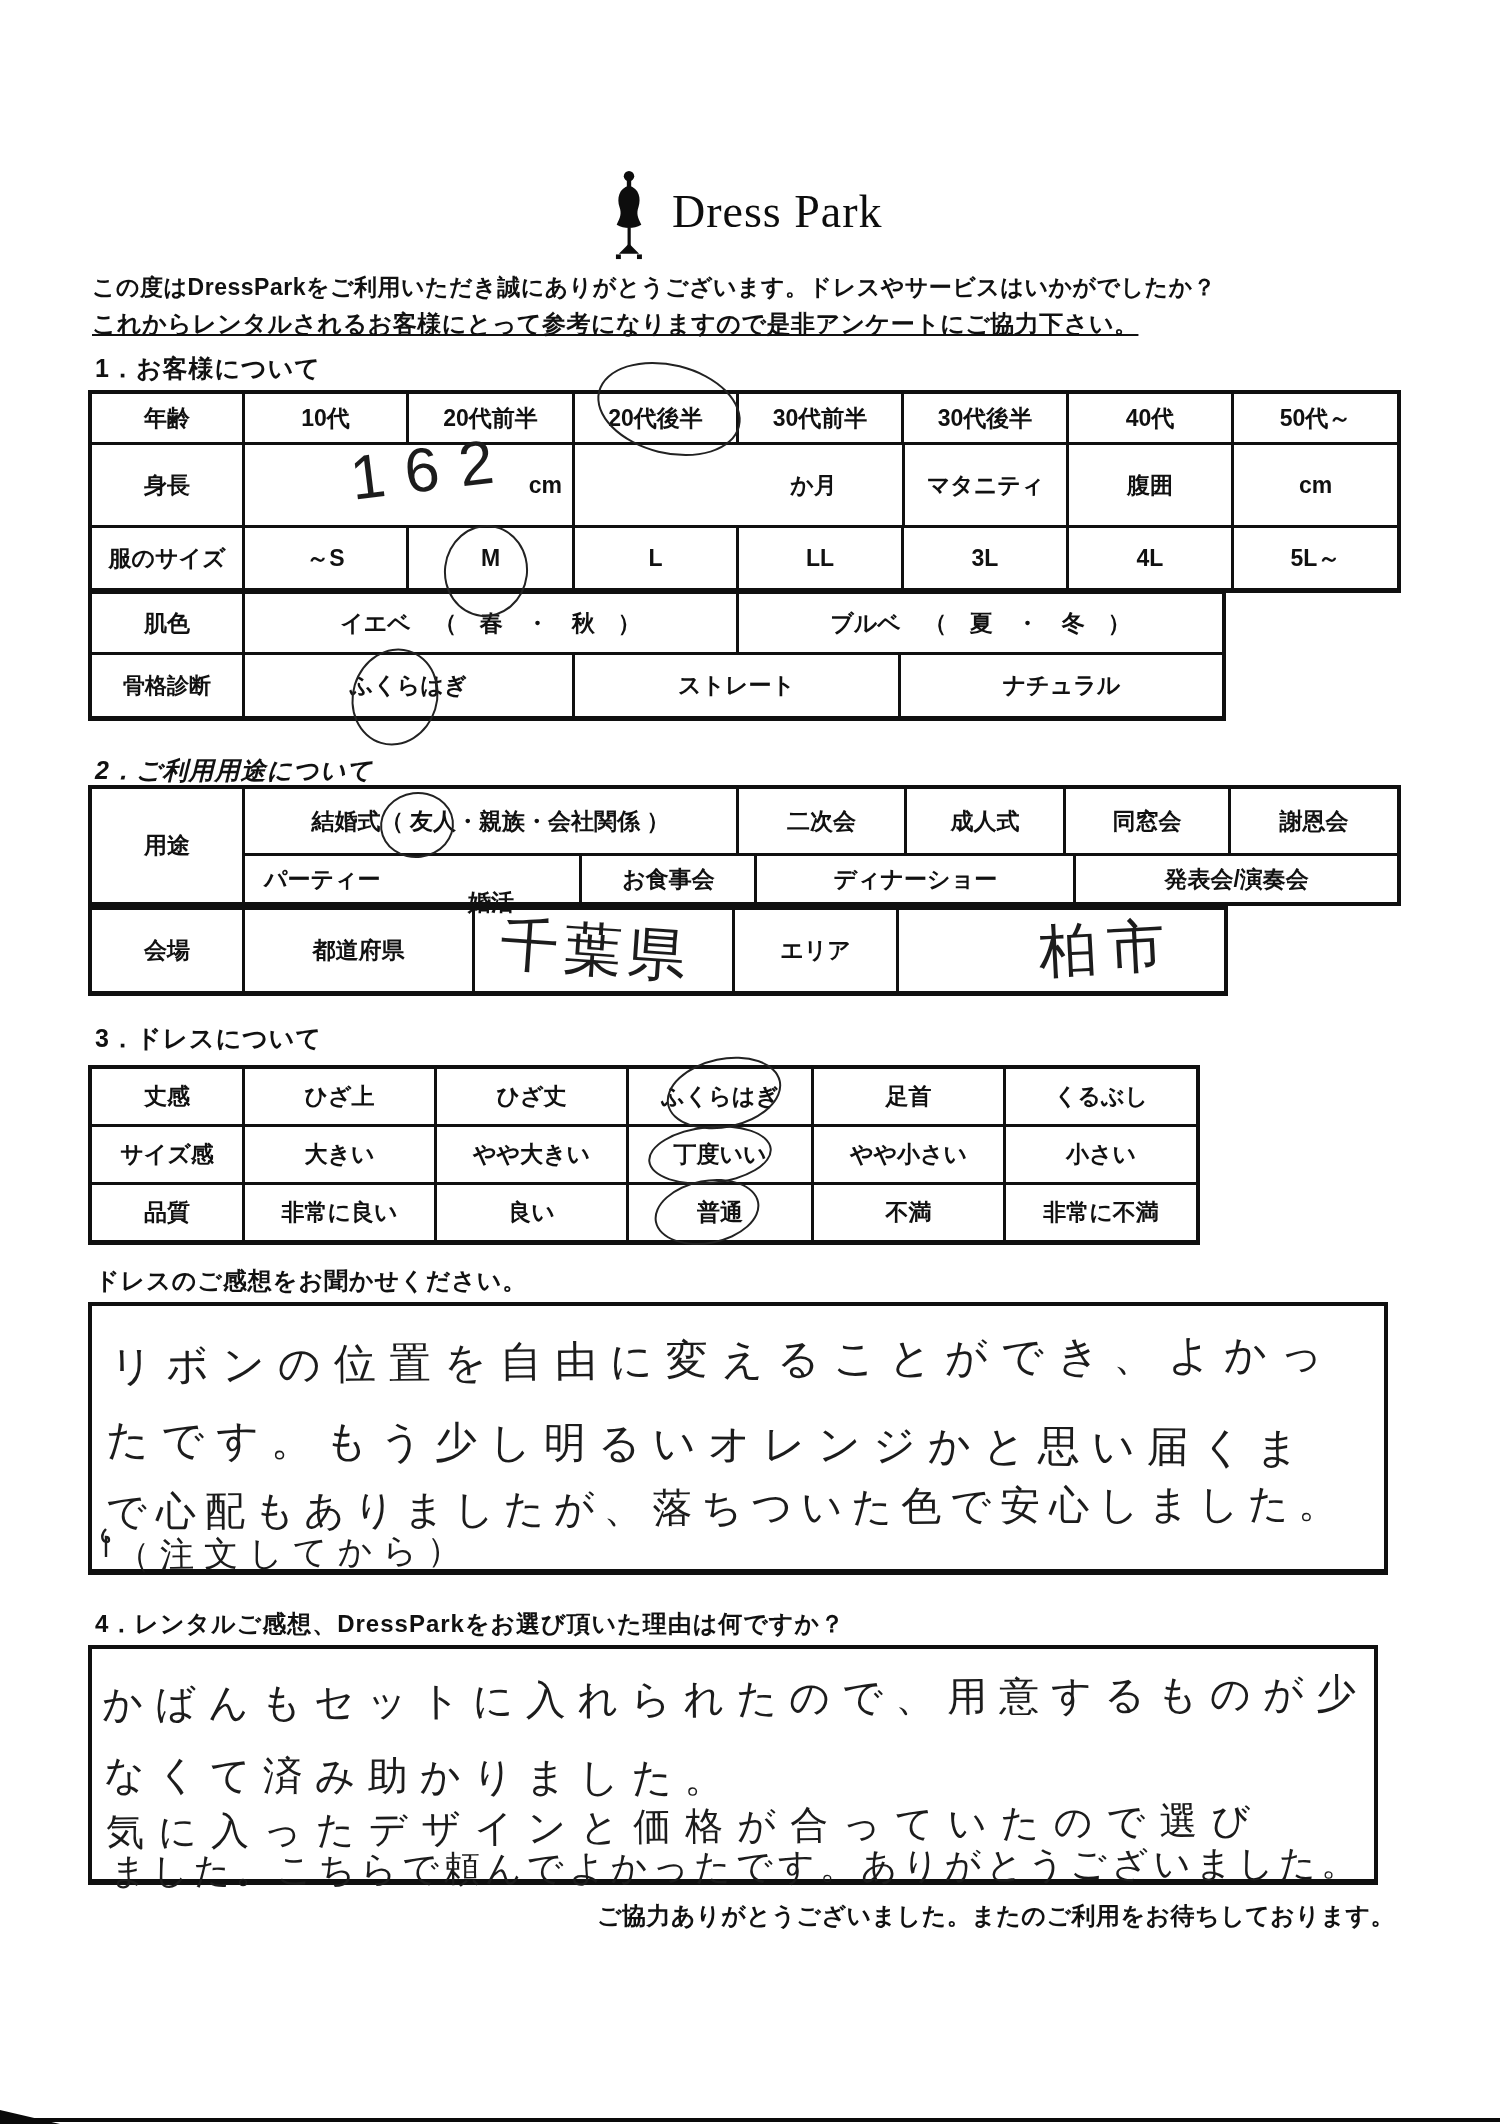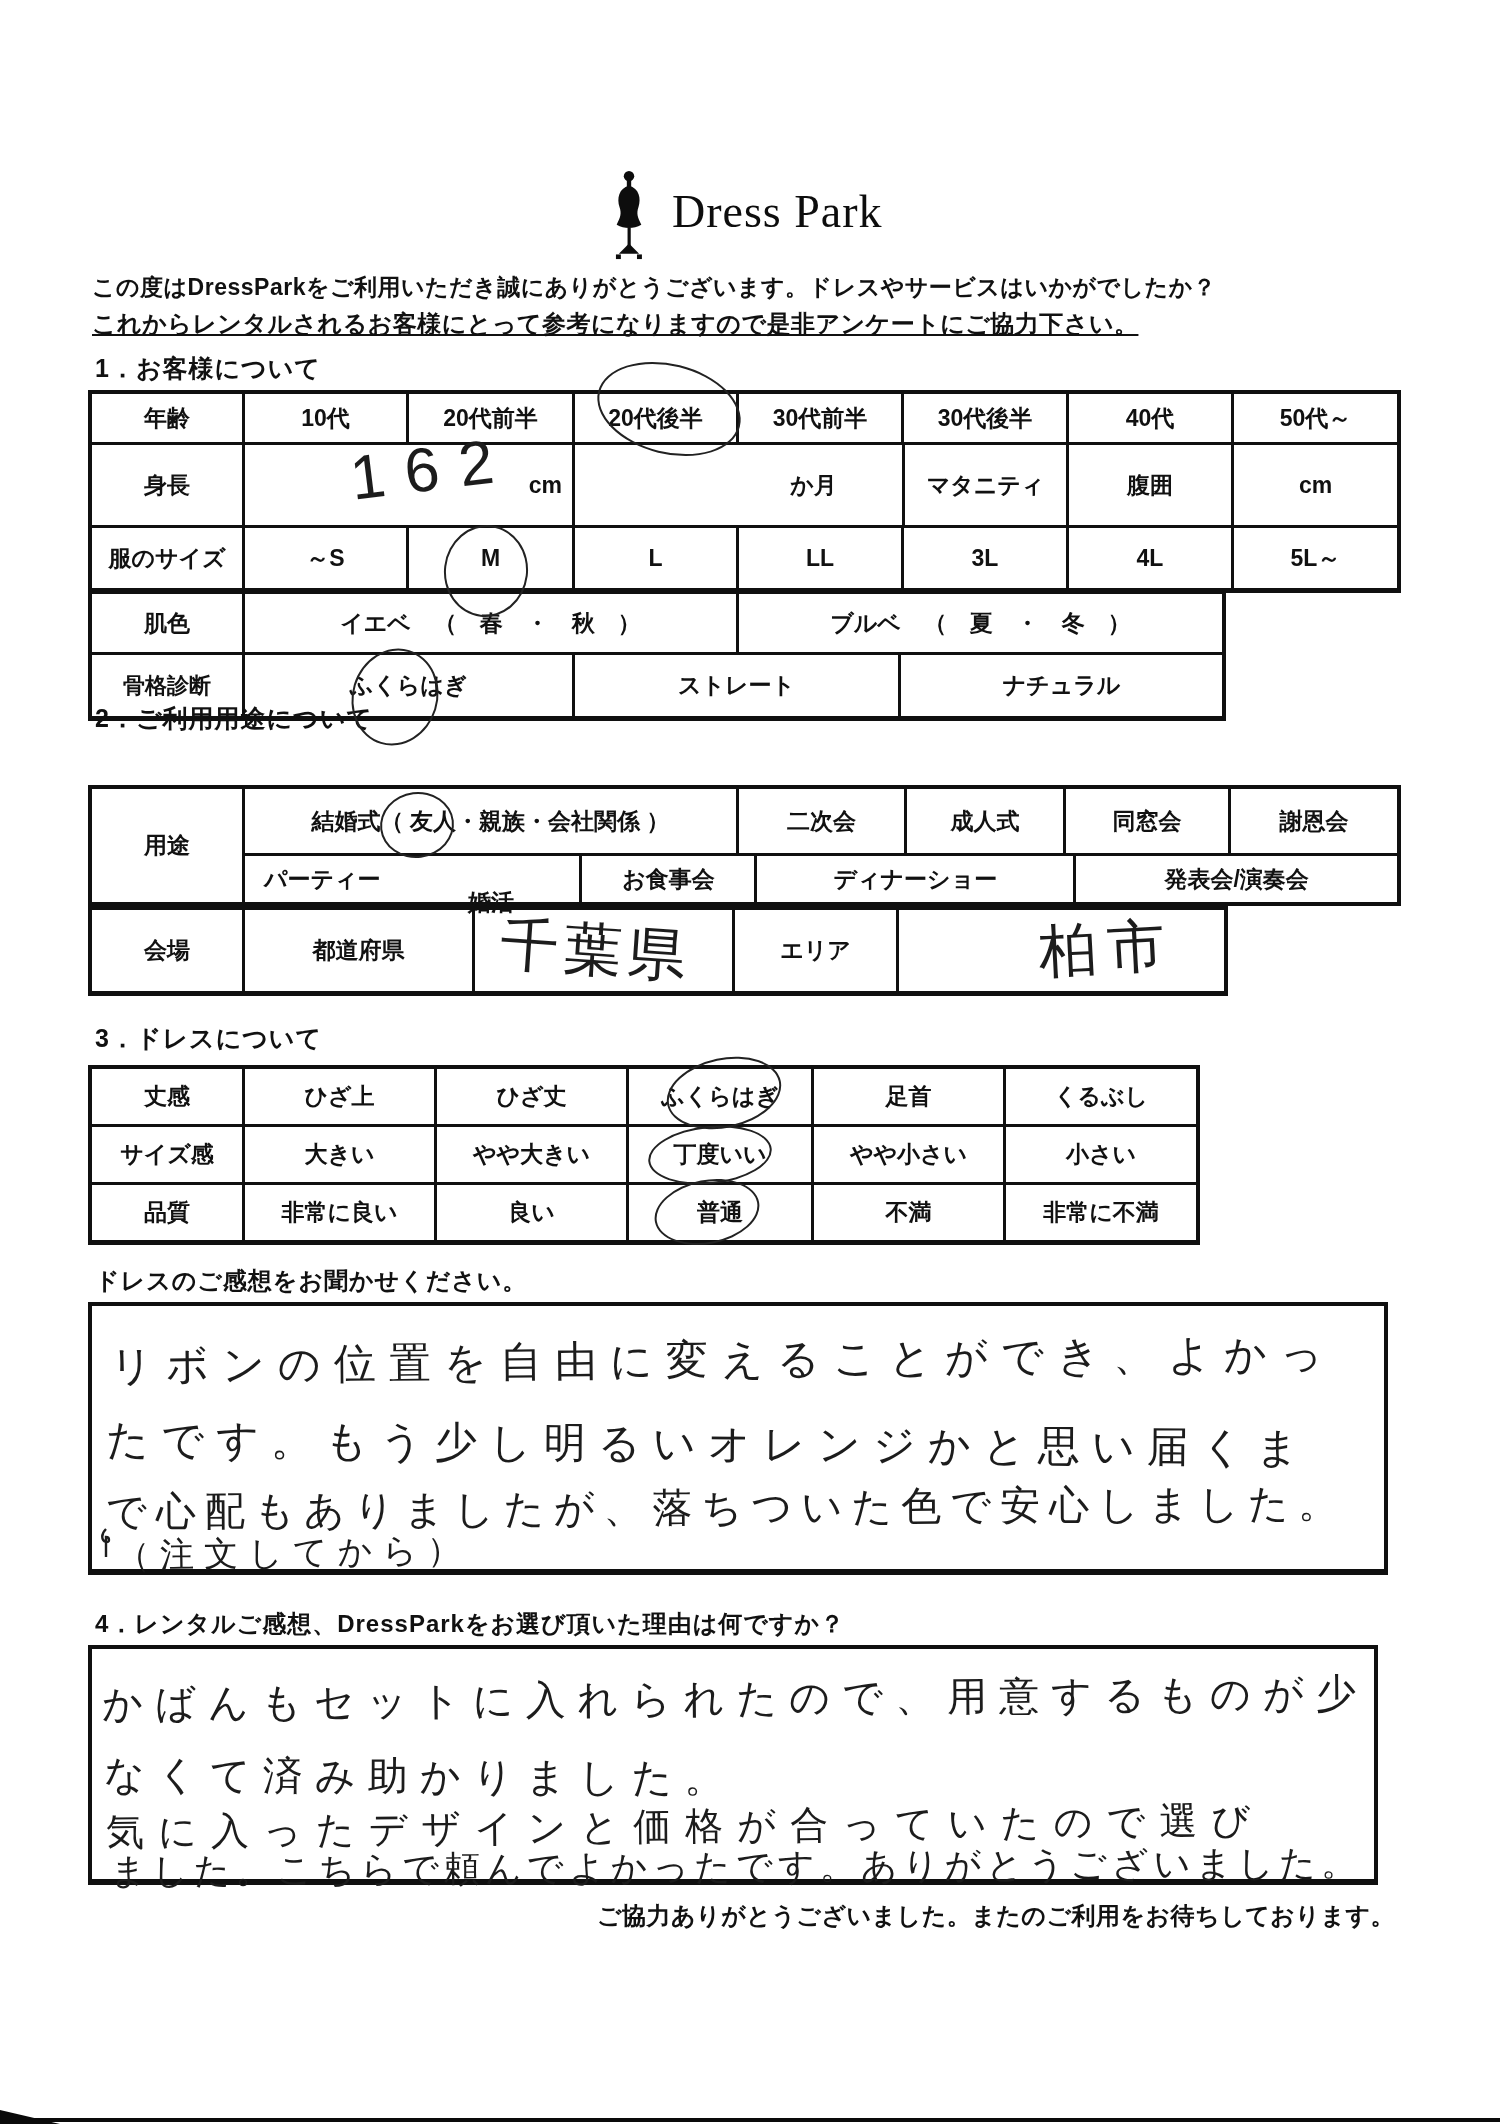--- a/index.html
+++ b/index.html
@@ -94,21 +94,21 @@
     </div>
 
     <div class="trow last" style="width:1138px;height:66px;">
       <div class="cell nb" style="width:150px;font-size:22px;">骨格診断</div>
       <div class="cell" style="width:330px;">ふくらはぎ</div>
       <div class="cell" style="width:326px;">ストレート</div>
       <div class="cell" style="width:324px;">ナチュラル</div>
     </div>
   </div>
 
-  <div class="abs sec-title" style="left:95px;top:702px;">2．ご利用用途について</div>
+  <div class="abs sec-title" style="left:95px;top:754px;font-style:italic;">2．ご利用用途について</div>
 
   <div class="abs" style="left:88px;top:785px;width:1313px;height:121px;box-sizing:border-box;border:4px solid #101010;display:flex;">
     <div class="cell nb" style="width:150px;height:100%;">用途</div>
     <div style="display:flex;flex-direction:column;width:1155px;">
       <div style="display:flex;box-sizing:border-box;height:67px;border-bottom:3px solid #101010;">
         <div class="cell" style="width:494px;">結婚式（ 友人・親族・会社関係 ）</div>
         <div class="cell" style="width:168px;">二次会</div>
         <div class="cell" style="width:159px;">成人式</div>
         <div class="cell" style="width:165px;">同窓会</div>
         <div class="cell" style="width:169px;">謝恩会</div>

